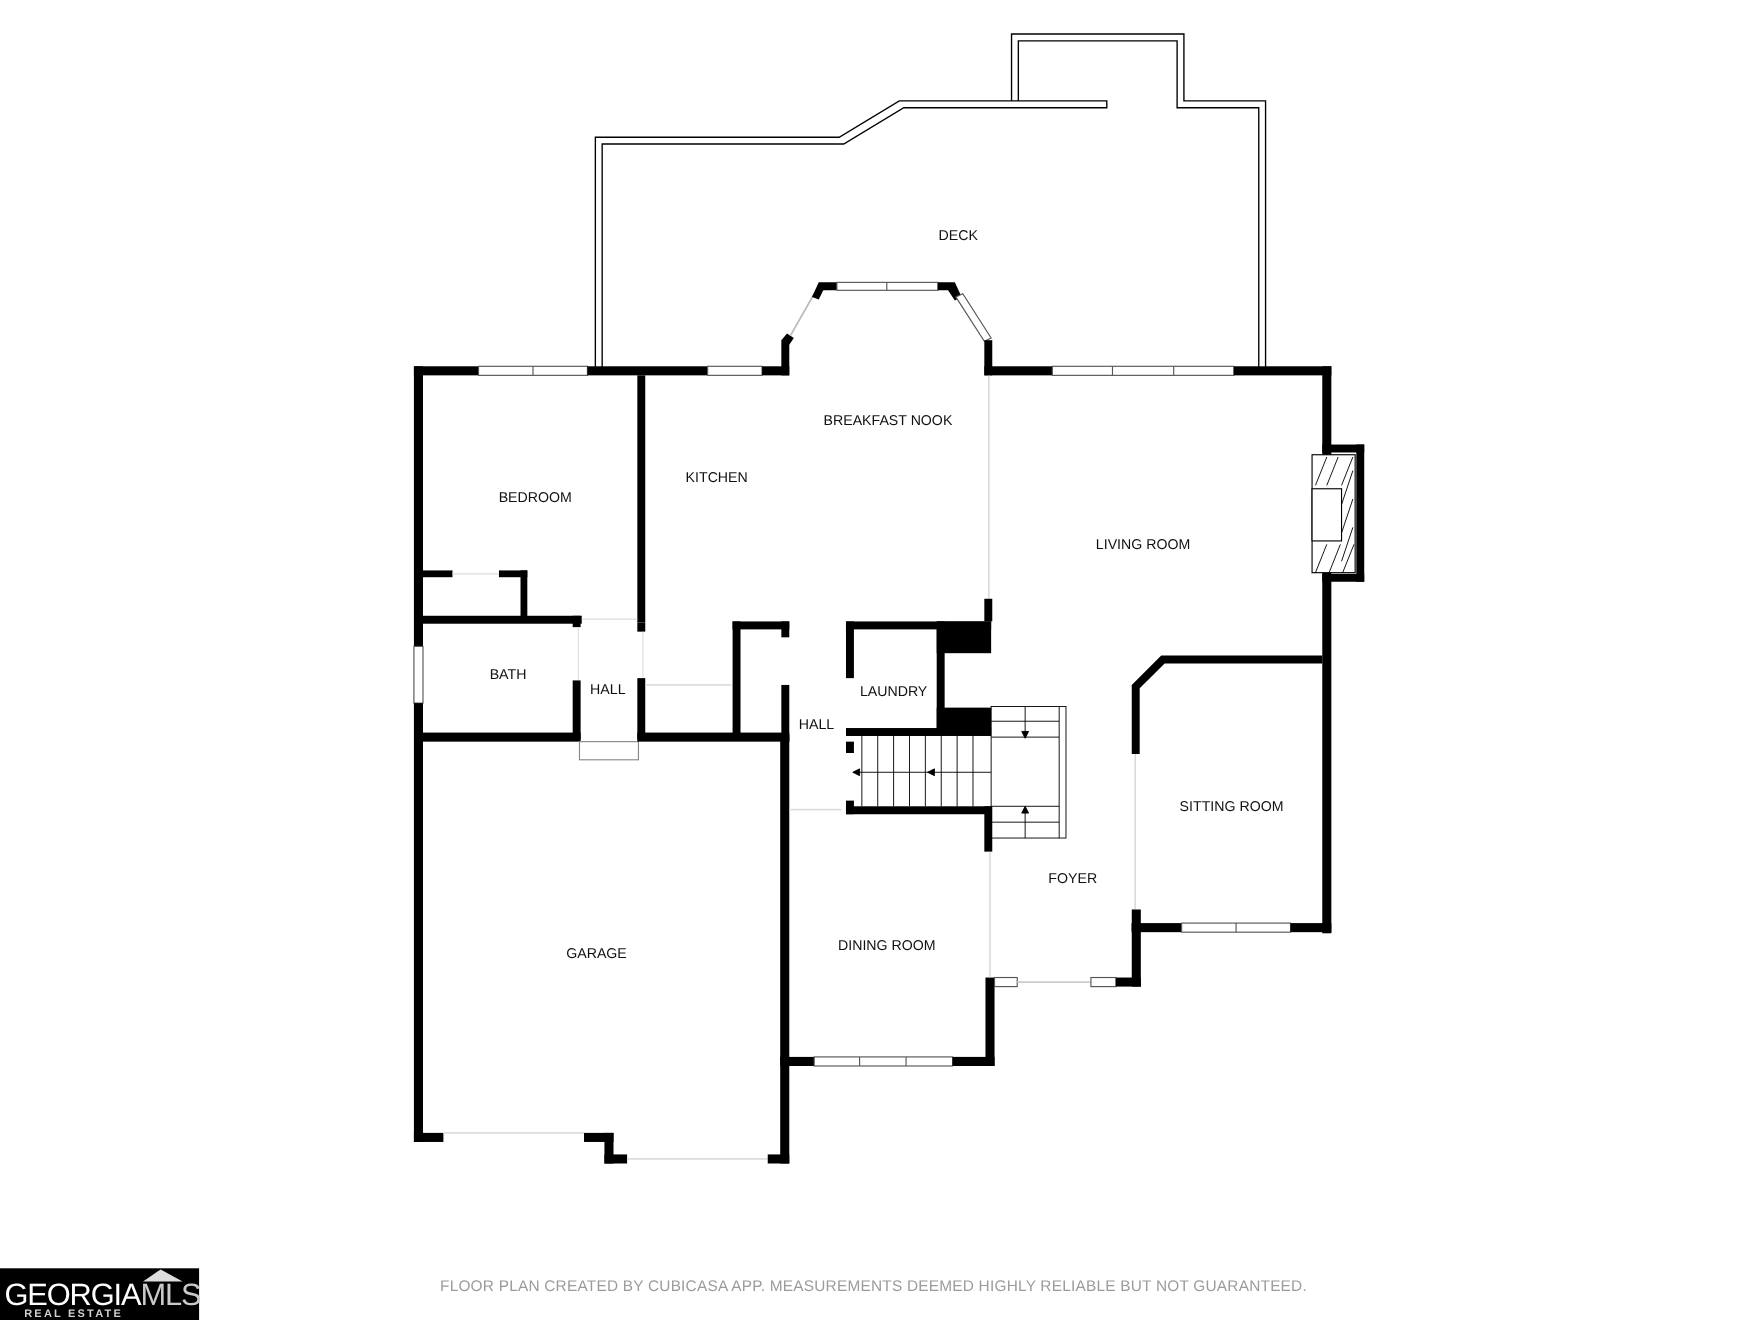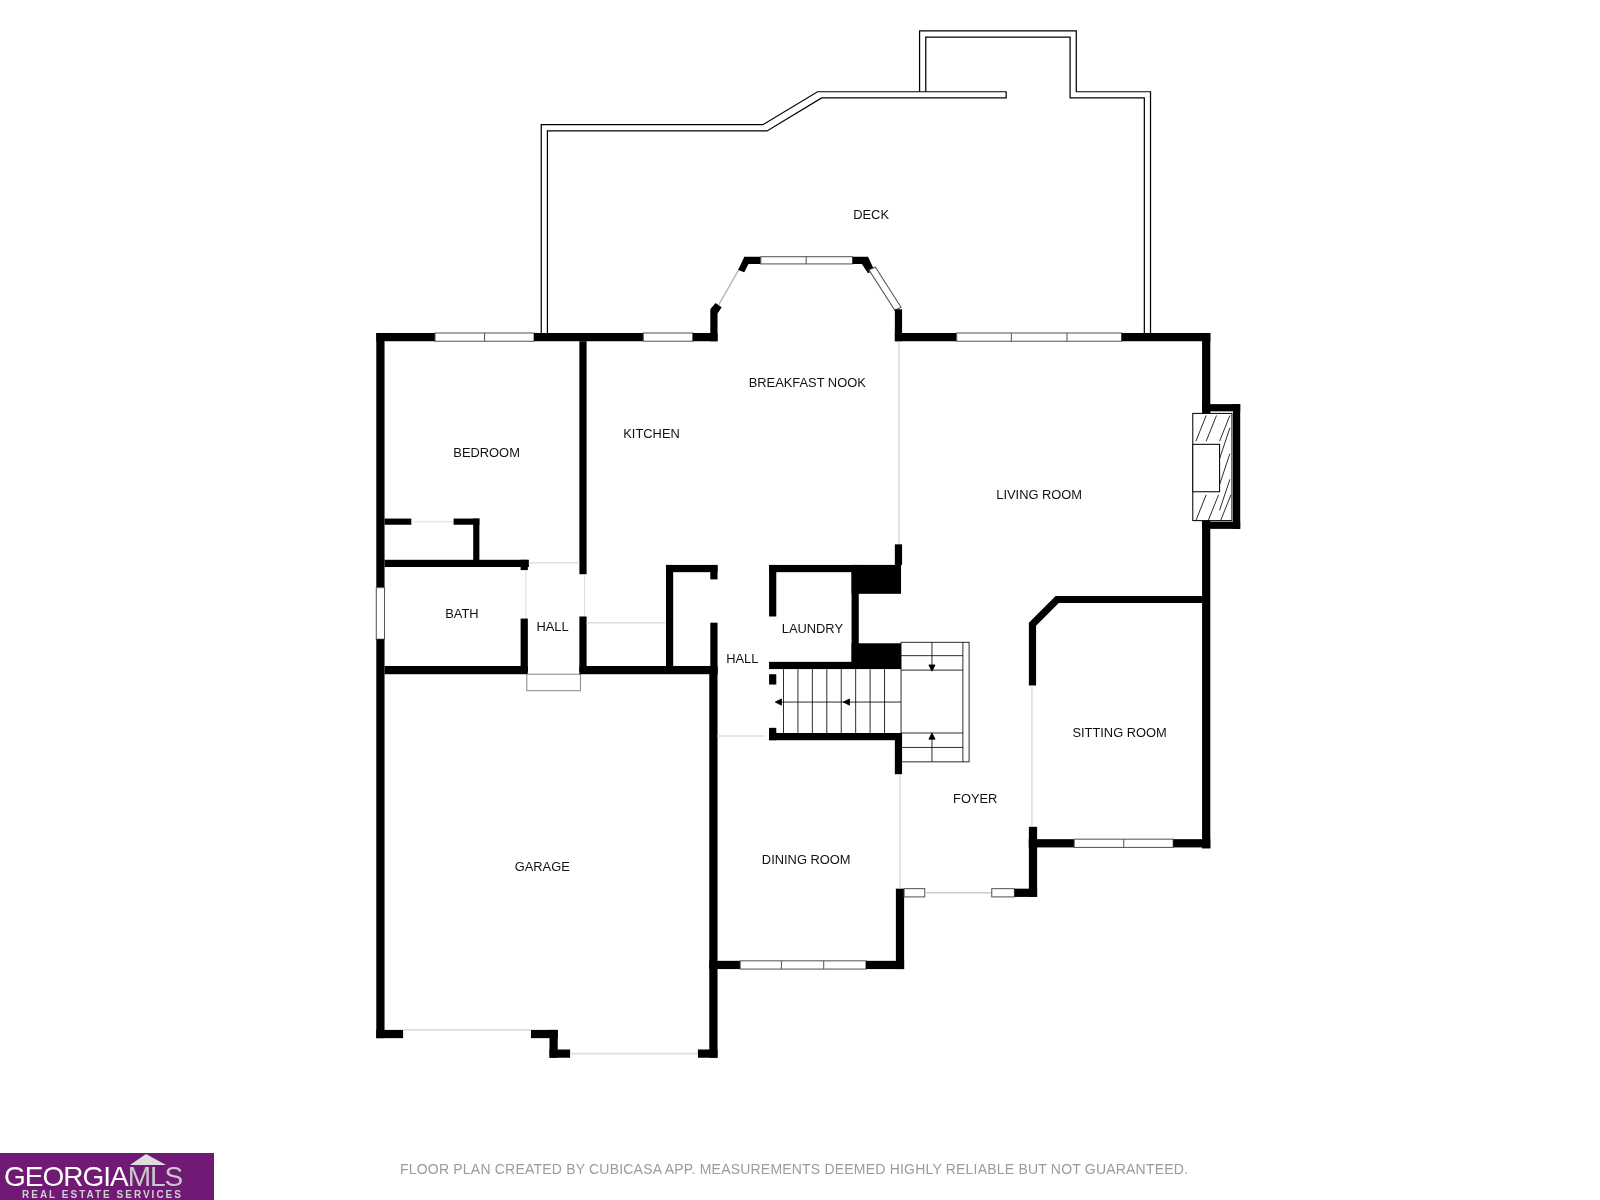--- a/index.html
+++ b/index.html
@@ -2,21 +2,21 @@
 <html><head>
 <meta charset="utf-8">
 <style>
   html,body{margin:0;padding:0;background:#fff;}
   body{width:1600px;height:1200px;position:relative;overflow:hidden;font-family:"Liberation Sans",sans-serif;}
   #plan{position:absolute;left:0;top:0;width:1600px;height:1200px;}
   .wall{fill:#000;}
   .thin{fill:none;stroke:#000;stroke-width:1.2;}
   .win{fill:#fff;stroke:#555;stroke-width:1;}
   .lbl{font-family:"Liberation Sans",sans-serif;font-size:12.5px;fill:#111;text-anchor:middle;}
-  .logo{position:absolute;left:0;top:1153px;width:214px;height:47px;background:#701a75;}
+  .logo{position:absolute;left:0;top:1153px;width:181px;height:47px;background:#000000;}
   .logo .brand{position:absolute;left:4px;top:10px;font-size:28px;color:#fff;letter-spacing:-1px;font-family:"Liberation Sans",sans-serif;line-height:28px;}
   .logo .brand .mls{color:#c9c9c9;}
   .logo .sub{position:absolute;left:22px;top:37px;font-size:10px;color:#cfcfcf;letter-spacing:2px;line-height:10px;font-weight:bold;}
   .logo .roof{position:absolute;left:130px;top:1px;width:0;height:0;border-left:16px solid transparent;border-right:20px solid transparent;border-bottom:11px solid #ddd;}
   .footer{position:absolute;left:386px;top:1161px;font-size:14px;color:#9b9b9b;letter-spacing:0.2px;white-space:nowrap;margin-left:14px;}
 </style>
 </head>
 <body>
 
 <svg id="plan" viewBox="0 0 1552 1164" preserveAspectRatio="none" xmlns="http://www.w3.org/2000/svg">

